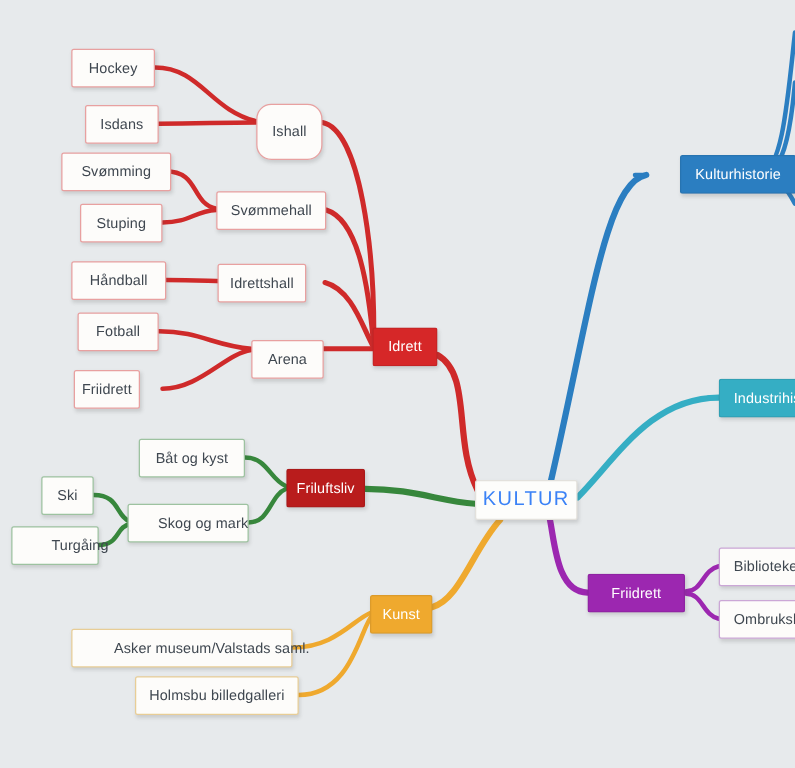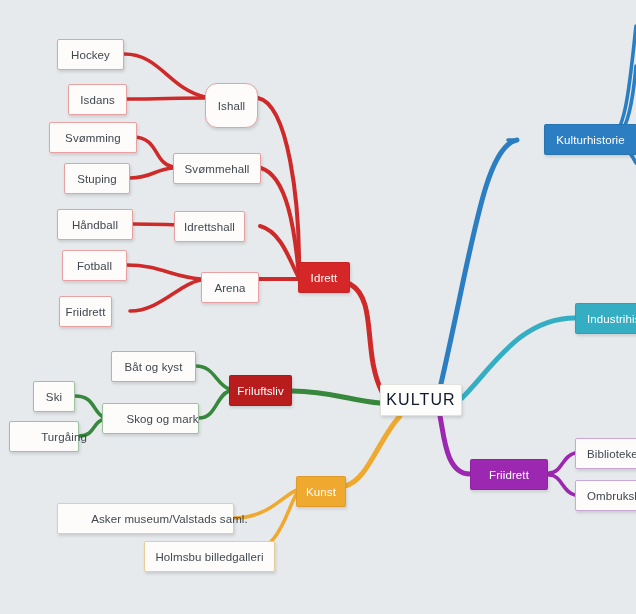--- a/index.html
+++ b/index.html
@@ -27,21 +27,21 @@
     border:1px solid;
     color:#3f4750;
   }
   .node.branch{
     color:#ffffff;
     border:1px solid rgba(0,0,0,.08);
   }
   .node.center{
     background:#fdfdfb;
     border:1px solid #e3e1dc;
-    color:#0f172a;
+    color:#3b82f6;
     font-size:16px;
     letter-spacing:1.1px;
   }
   .shadowed{box-shadow:1px 2px 3px rgba(80,80,80,.18);}
 </style>
 </head>
 <body>
 
 <div id="canvas">
 
@@ -166,21 +166,21 @@
   <div class="node leaf shadowed" style="left:575px;top:480px;width:80px;height:31px;border-color:#cba7d6;justify-content:flex-start;padding-left:11px;">
     <span>Ombruksb</span>
   </div>
 
   <div class="node branch shadowed" style="left:296px;top:476px;width:50px;height:31px;background:#efa92e;">
     <span>Kunst</span>
   </div>
   <div class="node leaf shadowed" style="left:57px;top:503px;width:177px;height:31px;border-color:#e8cd96;padding-left:48px;">
     <span>Asker museum/Valstads saml.</span>
   </div>
-  <div class="node leaf shadowed" style="left:108px;top:541px;width:131px;height:31px;border-color:#e8cd96;margin-left:36px;">
+  <div class="node leaf shadowed" style="left:108px;top:541px;width:131px;height:31px;border-color:#e8cd96;">
     <span>Holmsbu billedgalleri</span>
   </div>
 
   <div class="node branch shadowed" style="left:229px;top:375px;width:63px;height:31px;background:#b91c1c;">
     <span>Friluftsliv</span>
   </div>
   <div class="node leaf shadowed" style="left:111px;top:351px;width:85px;height:31px;border-color:#9dc2a0;">
     <span>Båt og kyst</span>
   </div>
   <div class="node leaf shadowed" style="left:102px;top:403px;width:97px;height:31px;border-color:#9dc2a0;padding-left:24px;">

